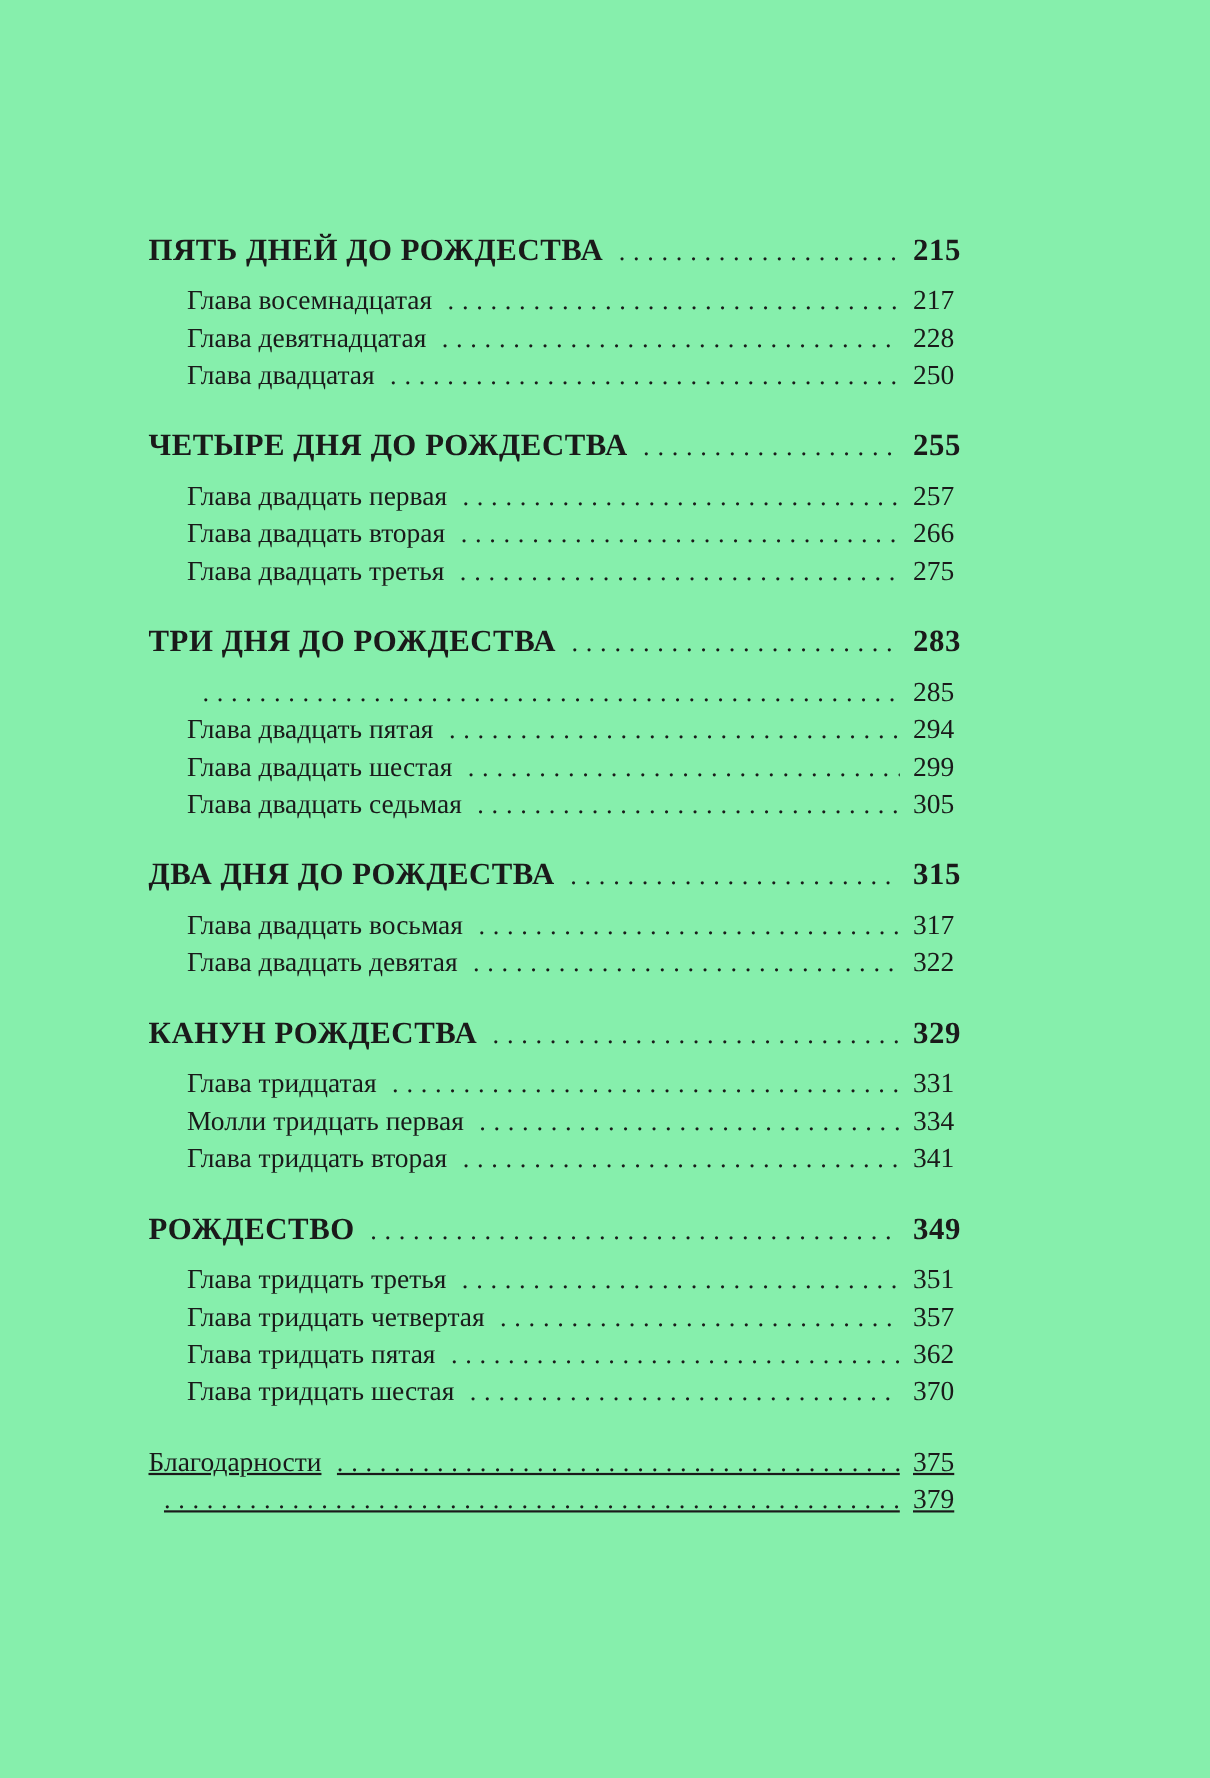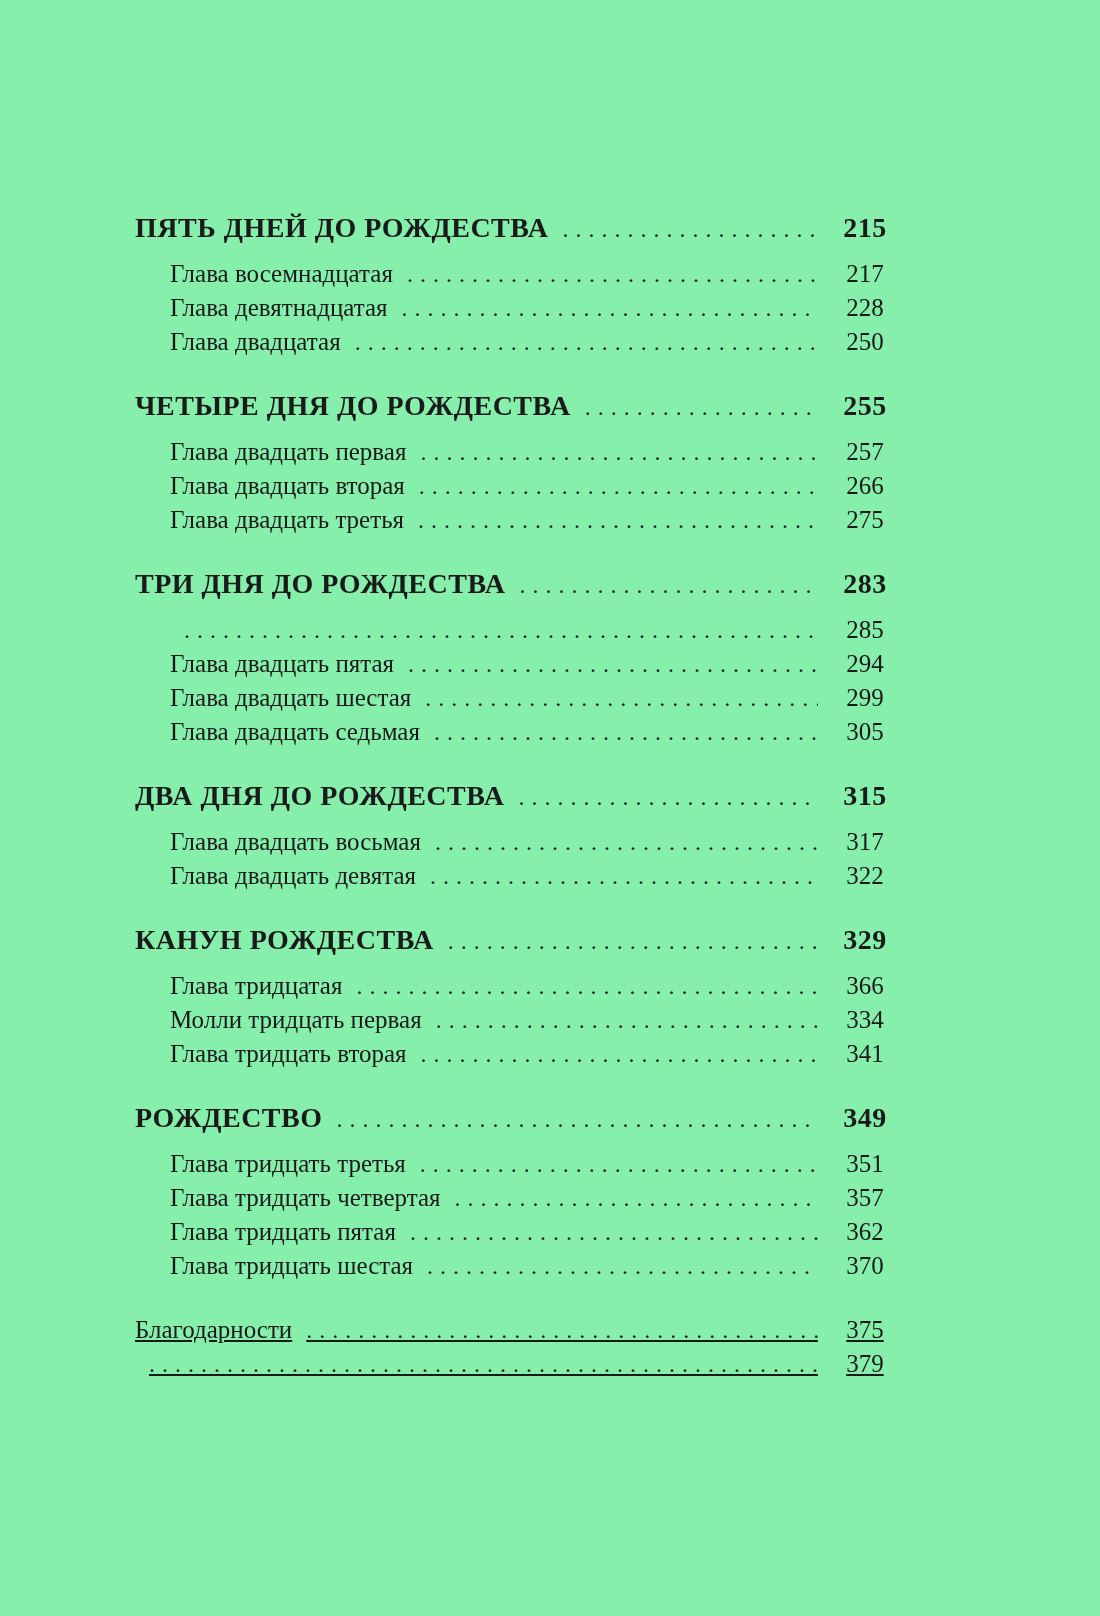--- a/index.html
+++ b/index.html
@@ -50,21 +50,21 @@
     white-space: nowrap;
     margin: 0 12px 0 14px;
     font-weight: 400;
     font-size: 24px;
     letter-spacing: 7px;
     color: #1a1a1a;
   }
   .pagenum {
     flex: 0 0 auto;
     min-width: 70px;
-    text-align: center;
+    text-align: left;
   }
   .header-row .pagenum { font-weight: 700; }
   .toc-extras { margin-top: 30px; }
   .toc-extras .entry-row { padding-left: 0; text-decoration: underline; }
 </style>
 </head>
 <body>
 
 <div class="book-page">
   <main class="toc" id="toc-root">
@@ -178,21 +178,21 @@
   <section class="toc-section">
     <div class="toc-row header-row">
       <span class="label">КАНУН РОЖДЕСТВА</span>
       <span class="dots" aria-hidden="true">................................................................................</span>
       <span class="pagenum">329</span>
     </div>
     <div class="chapters">
   <div class="toc-row entry-row">
     <span class="label">Глава тридцатая</span>
     <span class="dots" aria-hidden="true">................................................................................</span>
-    <span class="pagenum">366</span>
+    <span class="pagenum">331</span>
   </div>
 
   <div class="toc-row entry-row">
     <span class="label">Молли тридцать первая</span>
     <span class="dots" aria-hidden="true">................................................................................</span>
     <span class="pagenum">334</span>
   </div>
 
   <div class="toc-row entry-row">
     <span class="label">Глава тридцать вторая</span>

